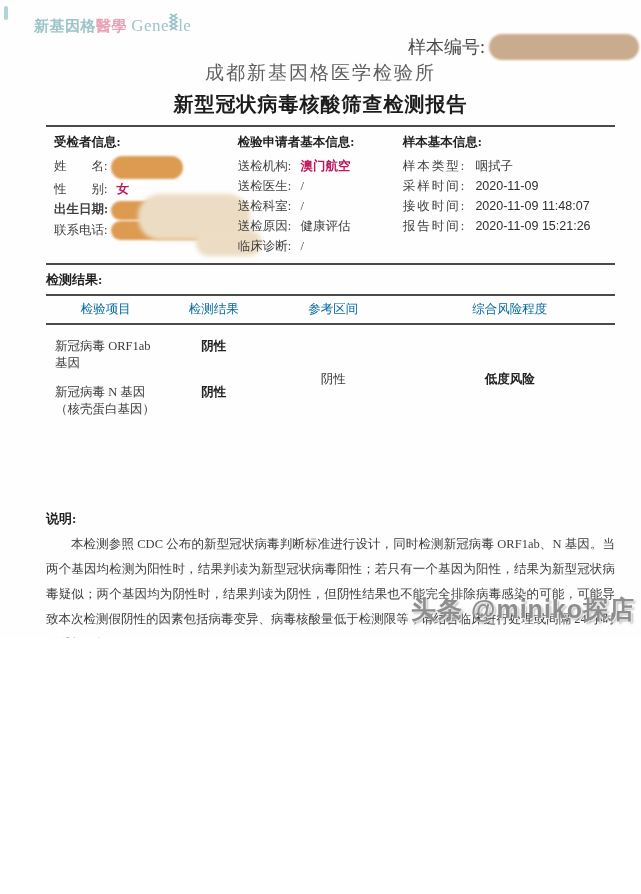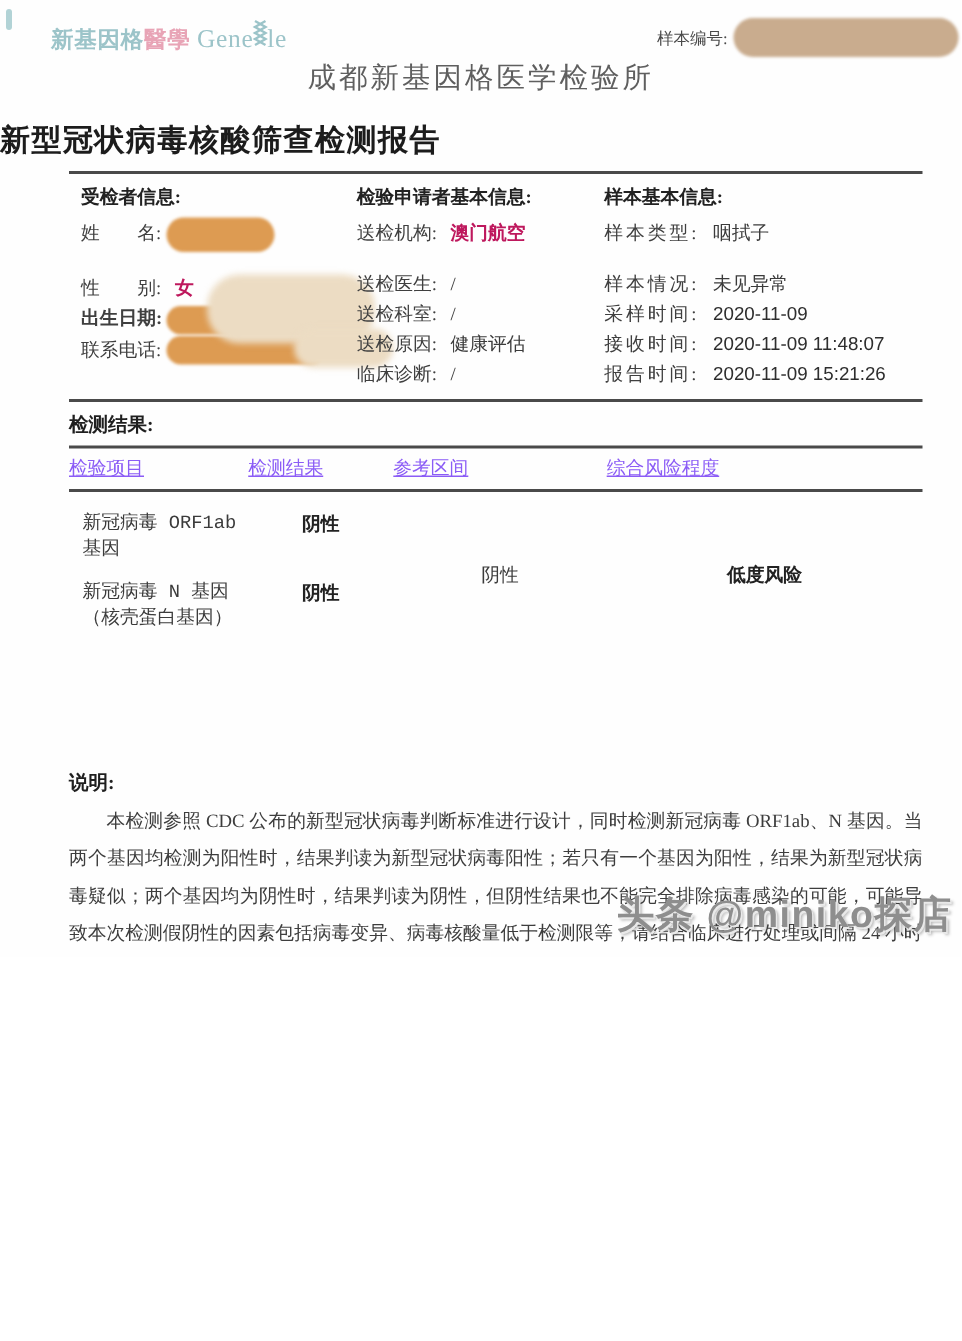--- a/index.html
+++ b/index.html
@@ -19,52 +19,52 @@
   .content{margin-left:46px;margin-right:26px;}
 
   
   .corner-mark{position:absolute;left:4px;top:6px;width:4px;height:14px;background:#9fc8cc;opacity:.8;border-radius:2px;}
   .hdr{display:flex;justify-content:space-between;align-items:flex-start;padding:12px 2px 0 34px;}
   .logo{font-size:15px;letter-spacing:.5px;white-space:nowrap;}
   .lg-teal{color:#9cc4c9;font-weight:bold;}
   .lg-pink{color:#e8a4b6;font-weight:bold;}
   .lg-en{font-size:17px;font-weight:normal;color:#9cc4c9;}
   .helix{display:inline-block;vertical-align:-3px;margin:0 -1px;}
-  .sample-no{font-size:11px;margin-top:4px;white-space:nowrap;color:#4a4a4a;}
+  .sample-no{font-size:18px;margin-top:23px;white-space:nowrap;color:#4a4a4a;}
   .blob{display:inline-block;vertical-align:middle;}
   .blob.tan{width:150px;height:26px;background:#c9ac8e;border-radius:14px;filter:blur(1px);margin-left:4px;margin-top:-4px;}
 
   .org{ text-align:center;font-size:19px;color:#5f5f5f;letter-spacing:2px;margin-top:0px;}
-  .rpt-title{text-align:left;font-size:20px;font-weight:bold;color:#1c1c1c;letter-spacing:1px;margin-top:15px;}
+  .rpt-title{text-align:center;font-size:20px;font-weight:bold;color:#1c1c1c;letter-spacing:1px;margin-top:5px;}
   .rule{height:0;border:none;border-top:2px solid #4a4a4a;margin:7px 26px 0 46px;}
 
   
   .info-grid{display:grid;grid-template-columns:32.3% 29% 38.7%;font-size:12.5px;margin-top:5px;}
   .info-col{position:relative;}
   .info-col h4{font-size:12.5px;font-weight:bold;color:#222;margin:2px 0 5px 8px;}
   .f-row{line-height:20px;margin-left:8px;white-space:nowrap;}
-  .f-row.gap{margin-bottom:14px;}
+  .f-row.gap{}
   .f-label{color:#3f3f3f;}
   .f-label.sp{letter-spacing:2px;}
   .f-label.bold{font-weight:bold;}
   .f-val{margin-left:6px;}
   .f-val.sansb{font-family:"Liberation Sans","DejaVu Sans",sans-serif;font-weight:bold;color:#be185d;}
   .f-val.sans{font-family:"Liberation Sans","DejaVu Sans",sans-serif;color:#2e2e2e;}
   .blob.orange{width:72px;height:23px;background:#dd9b52;border-radius:12px;filter:blur(1px);}
   .blob.orange.wide{width:106px;height:19px;}
   .beige-patch{position:absolute;left:92px;top:62px;width:112px;height:46px;background:#ecdcc3;border-radius:22px;filter:blur(2px);}
   .beige-tail{position:absolute;left:150px;top:98px;width:66px;height:26px;background:#ecdcc3;border-radius:14px;filter:blur(2px);}
 
   
   .sec-label{font-size:13px;font-weight:bold;color:#1f1f1f;margin:6px 0 0 0;}
   .tbl{margin-top:5px;}
   .tbl-head{display:grid;grid-template-columns:21% 17% 25% 37%;border-top:2px solid #4a4a4a;border-bottom:2px solid #4a4a4a;padding:5px 0;font-size:12.5px;}
-  .tbl-head .th{color:#8b5cf6;text-decoration:underline;}
+  .tbl-head .th{text-align:center;color:#0369a1;}
   .tbl-body{display:grid;grid-template-columns:21% 17% 25% 37%;grid-template-rows:auto auto;padding-top:9px;font-size:12.5px;}
-  .td-item{grid-column:1;text-align:left;padding-left:9px;line-height:17px;padding-top:4px;padding-bottom:8px;font-family:Liberation Mono, monospace;}
+  .td-item{grid-column:1;text-align:left;padding-left:9px;line-height:17px;padding-top:4px;padding-bottom:8px;}
   .td-res{grid-column:2;text-align:center;font-family:"Liberation Sans","DejaVu Sans",sans-serif;font-weight:bold;color:#222;padding-top:4px;}
   .td-ref{grid-column:3;grid-row:1 / span 2;display:flex;align-items:center;justify-content:center;}
   .td-risk{grid-column:4;grid-row:1 / span 2;display:flex;align-items:center;justify-content:center;font-family:"Liberation Sans","DejaVu Sans",sans-serif;font-weight:bold;color:#222;}
   .r1{grid-row:1;} .r2{grid-row:2;}
 
   
   .para-sec h4{font-size:13px;font-weight:bold;color:#1f1f1f;margin:0 0 4px 0;}
   .para-sec p{margin:0;text-indent:2em;text-align:justify;font-size:12.5px;line-height:21px;color:#3d3d3d;}
   .analysis{margin-top:12px;}
   .explain{margin-top:84px;}
@@ -160,24 +160,20 @@
         </div>
       </div>
 
       <div class="info-col">
         <h4>样本基本信息:</h4>
         <div class="f-row gap">
           <span class="f-label sp">样本类型:</span>
           <span class="f-val">咽拭子</span>
         </div>
         <div class="f-row">
-          <span class="f-label sp">样本情况:</span>
-          <span class="f-val">未见异常</span>
-        </div>
-        <div class="f-row">
           <span class="f-label sp">采样时间:</span>
           <span class="f-val sans">2020-11-09</span>
         </div>
         <div class="f-row">
           <span class="f-label sp">接收时间:</span>
           <span class="f-val sans">2020-11-09 11:48:07</span>
         </div>
         <div class="f-row">
           <span class="f-label sp">报告时间:</span>
           <span class="f-val sans">2020-11-09 15:21:26</span>

